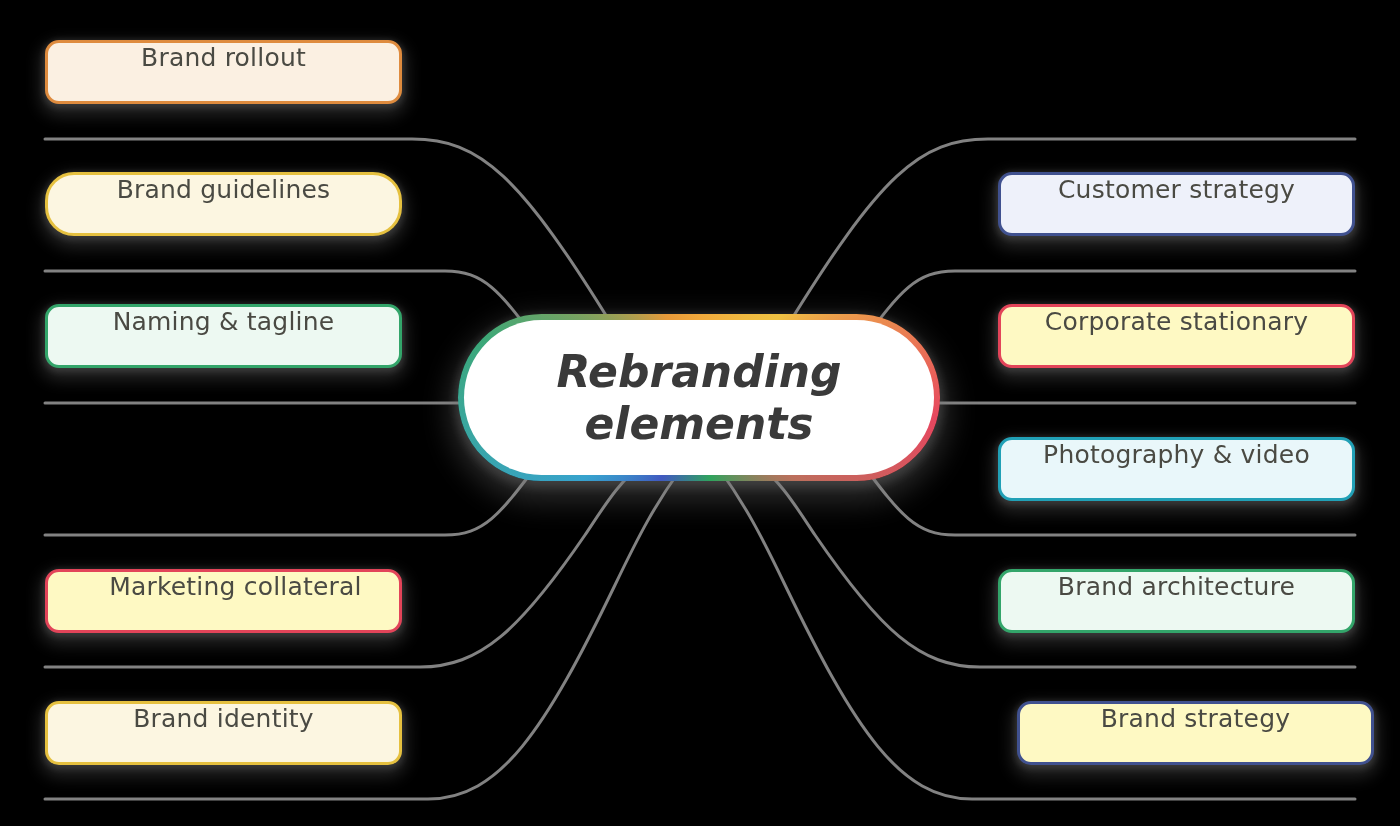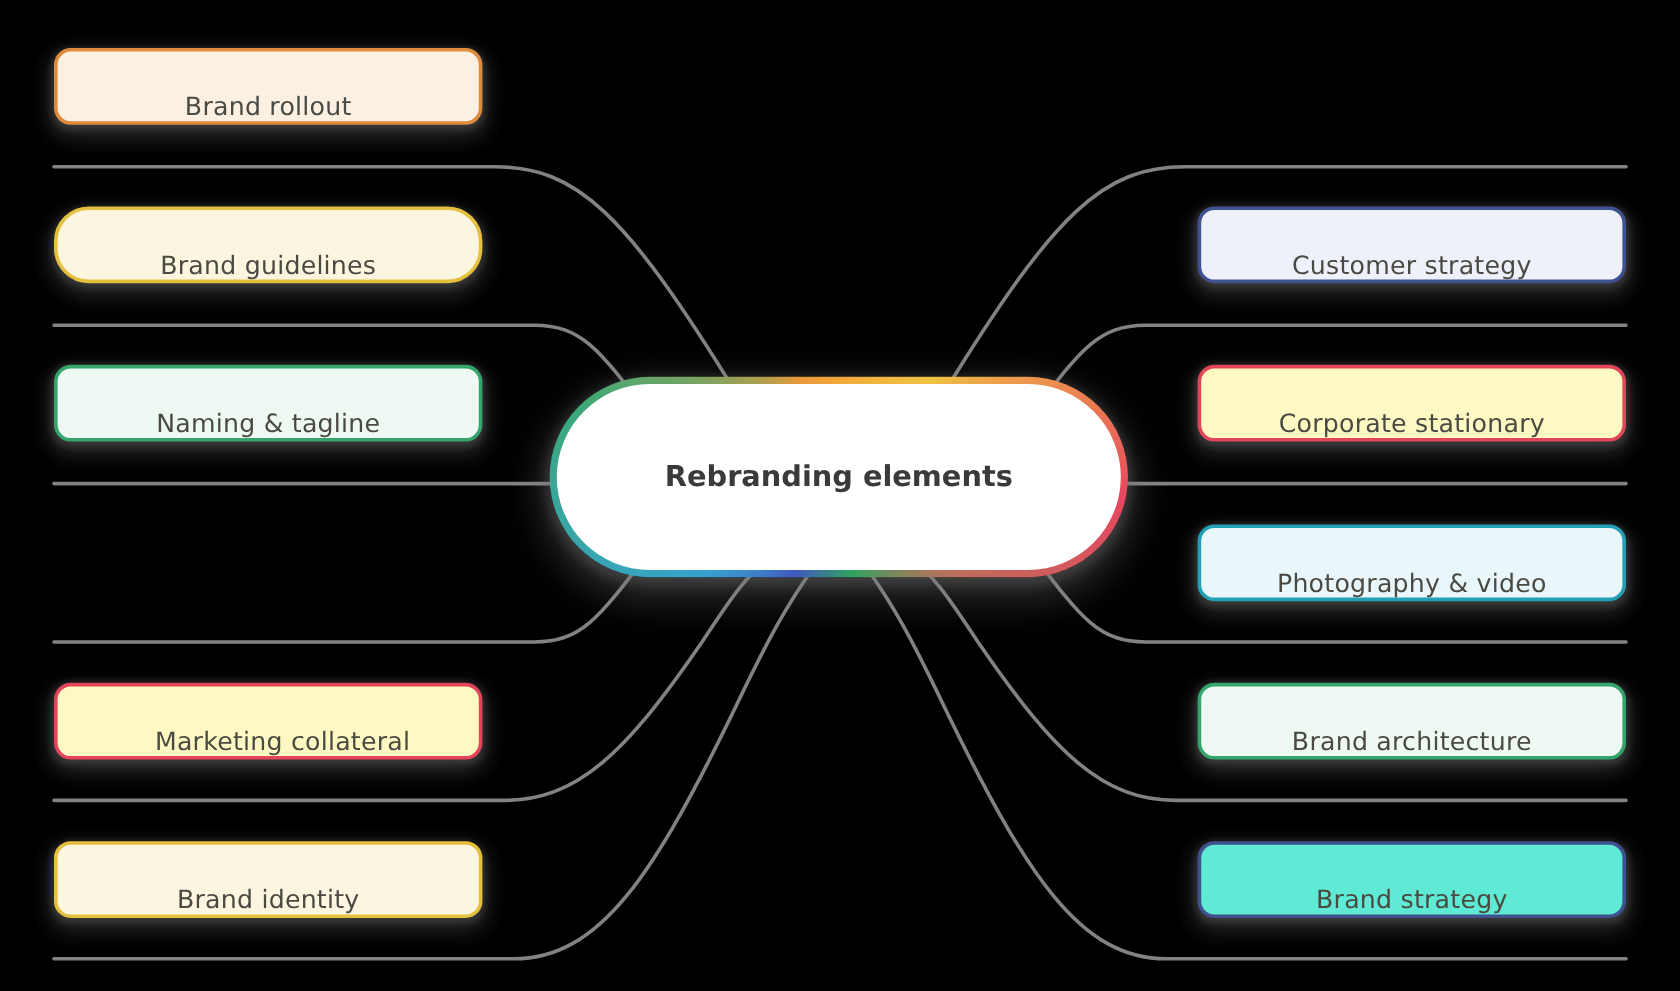--- a/index.html
+++ b/index.html
@@ -6,41 +6,41 @@
   body{
     width:1400px;height:826px;position:relative;overflow:hidden;
     background:#000000;
     font-family:"DejaVu Sans","Liberation Sans",sans-serif;
   }
   #stage{position:absolute;inset:0;}
   svg.lines{position:absolute;left:0;top:0;z-index:1;}
   .box{
     position:absolute;z-index:3;width:357px;height:64px;
     border:3px solid #999;border-radius:14px;box-sizing:border-box;
-    display:flex;align-items:flex-end;justify-content:center;
-    font-size:21px;color:#4a4a43;letter-spacing:.2px;
+    display:flex;align-items:flex-start;justify-content:center;
+    font-size:25px;color:#4a4a43;letter-spacing:.2px;
     background:#fff;
     box-shadow:0 7px 16px 5px rgba(128,128,128,0.28), 0 2px 6px 2px rgba(110,110,110,0.30);
   }
   .col-left{left:45px;}
   .col-right{left:998px;}
   .row0{top:40px;} .row1{top:172px;} .row2{top:304px;}
   .row3{top:437px;} .row4{top:569px;} .row5{top:701px;}
   .central{
     position:absolute;z-index:4;left:458px;top:314px;width:482px;height:167px;
     border-radius:90px;padding:6px;box-sizing:border-box;
     background:conic-gradient(#F2A93C,#E6475F,#2FA45D,#37A3CE,#F2A93C);
     box-shadow:0 12px 28px 10px rgba(128,128,128,0.30), 0 4px 10px 3px rgba(110,110,110,0.35);
   }
   .central-inner{
     width:100%;height:100%;background:#ffffff;border-radius:84px;
     display:flex;align-items:center;justify-content:center;text-align:center;
   }
   .central-label{
-    max-width:330px;font-size:24px;line-height:1.18;font-weight:bold;color:#3a3a3a;
+    max-width:330px;font-size:44px;line-height:1.18;font-weight:bold;color:#3a3a3a;font-style:italic;
   }
 </style>
 </head>
 <body style="background: rgb(0, 0, 0);">
 
 <div id="stage">
 
   <svg class="lines" width="1400" height="826" viewBox="0 0 1400 826">
     <g fill="none" stroke="#828282" stroke-width="3" stroke-linecap="round">
       <path class="connector" d="M45,139 H412 C480,139 520,175 615,330" stroke="#828282" stroke-width="3"></path>
@@ -79,21 +79,21 @@
   </div>
   <div class="box col-right row2" style="border-color: rgb(226, 68, 89); background: #fef9c3;">
     <span>Corporate stationary</span>
   </div>
   <div class="box col-right row3" style="border-color: rgb(33, 160, 182); background: rgb(233, 247, 250);">
     <span>Photography &amp; video</span>
   </div>
   <div class="box col-right row4" style="border-color: rgb(51, 165, 106); background: rgb(237, 249, 242);">
     <span>Brand architecture</span>
   </div>
-  <div class="box col-right row5" style="border-color: rgb(64, 81, 143); background: #5eead4;">
+  <div class="box col-right row5" style="border-color: rgb(64, 81, 143); background: #fef9c3; margin-left: 19px;">
     <span>Brand strategy</span>
   </div>
 
   <div class="central" style="background: conic-gradient(rgb(242, 169, 60) 0deg, rgb(239, 194, 67) 45deg, rgb(230, 71, 95) 95deg, rgb(188, 111, 92) 130deg, rgb(47, 164, 93) 172deg, rgb(65, 89, 192) 205deg, rgb(55, 163, 206) 235deg, rgb(60, 168, 120) 285deg, rgb(232, 154, 58) 338deg, rgb(242, 169, 60) 360deg);">
     <div class="central-inner" style="background: rgb(255, 255, 255);">
       <span class="central-label" style="color: rgb(58, 58, 58);">Rebranding elements</span>
     </div>
   </div>
 
 </div>

